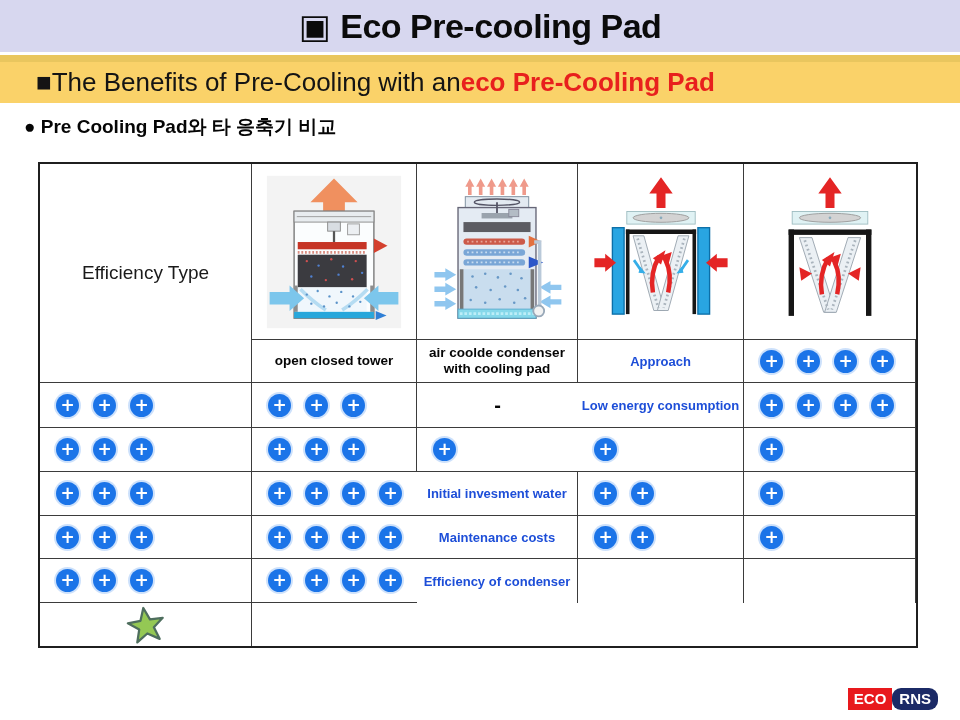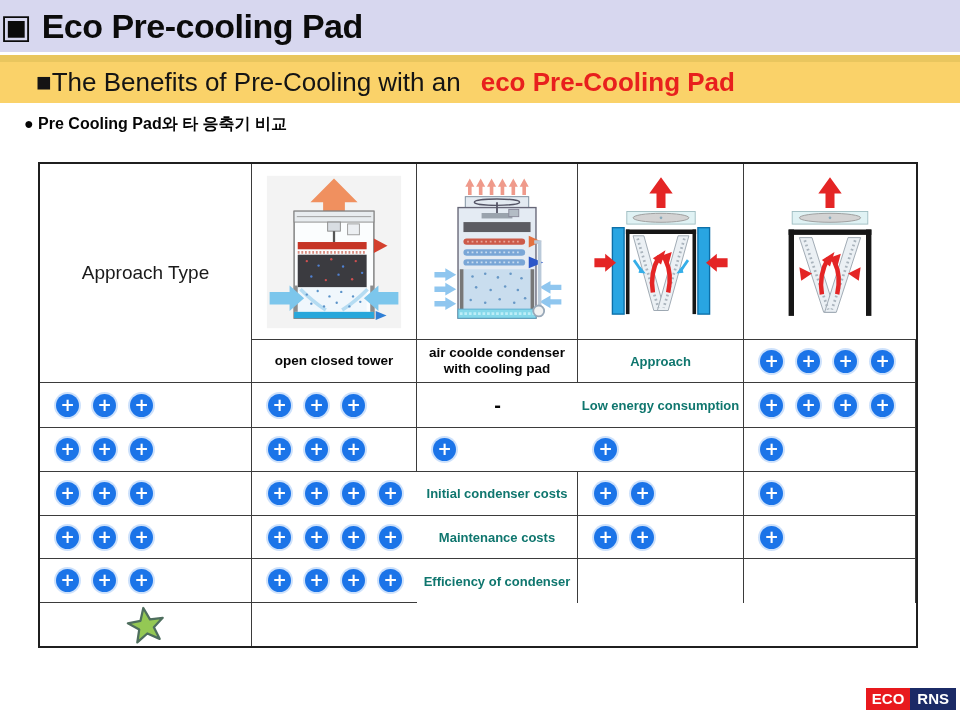--- a/index.html
+++ b/index.html
@@ -6,40 +6,39 @@
   body{
     width:960px;height:720px;position:relative;overflow:hidden;
     background:#ffffff;
     font-family:"Liberation Sans","DejaVu Sans",sans-serif;
     color:#111;
   }
   
   .title-band{
     position:absolute;left:0;top:0;width:960px;height:52px;
     background:var(--header-band,#d7d7ef);
-    display:flex;align-items:center;
+    display:flex;align-items:center;justify-content:center;
   }
   .title-band .t{
     font-size:34px;font-weight:bold;letter-spacing:-0.5px;color:#0b0b0b;
   }
   .title-band .t .icn{margin-right:10px;}
   .subtitle-band{
     position:absolute;left:0;top:55px;width:960px;height:48px;
     background:var(--subtitle-band,#fad269);
     border-top:7px solid var(--subtitle-band-top,#e9c65e);
     box-sizing:border-box;
     display:flex;align-items:center;
     padding-left:36px;
-    gap:20px;
   }
   .subtitle-band .pre{font-size:26px;color:#141414;}
   .subtitle-band .hl{font-size:26px;font-weight:bold;color:var(--highlight-red,#e8201d);}
   .section-heading{
     position:absolute;left:24px;top:114px;
-    font-size:16px;font-weight:bold;color:#050505;
+    font-size:19px;font-weight:bold;color:#050505;
   }
   
   .cmp-table{
     position:absolute;left:38px;top:162px;width:880px;height:486px;
     box-sizing:border-box;border:2px solid #1f1f1f;background:#fff;
     display:grid;
     grid-template-columns:212px 165px 161px 166px 172px;
     grid-template-rows:176px 43px 45px 44px 44px 43px 44px 43px;
   }
   .cell{
@@ -48,55 +47,55 @@
   }
   .cell.last-col{border-right:none;}
   .cell.last-row{border-bottom:none;}
   .corner{grid-row:1 / 3;grid-column:1;justify-content:center;}
   .corner span{font-size:19px;color:#1a1a1a;}
   .img-cell{justify-content:center;background:#fff;}
   .col-label{
     justify-content:center;text-align:center;
     font-size:13.5px;font-weight:bold;line-height:1.18;white-space:pre-line;color:#050505;
   }
-  .row-label{justify-content:center;font-size:13px;font-weight:bold;color:#0f766e;text-align:center;}
+  .row-label{justify-content:center;font-size:13px;font-weight:bold;color:#1d4ed8;text-align:center;}
   .val{gap:14px;padding-left:16px;}
   .val.center{justify-content:center;padding-left:0;}
   .plus{
     width:23px;height:23px;border-radius:50%;
     background:var(--plus-blue,#1b74e8);color:#fff;
     display:inline-flex;align-items:center;justify-content:center;
     font-weight:bold;font-size:17px;line-height:1;flex:0 0 auto;
     box-shadow:0 0 0 2px rgba(130,180,245,.40);
     font-family:"DejaVu Sans",sans-serif;
   }
   .dash{font-size:20px;font-weight:bold;color:#050505;}
   
-  .logo{position:absolute;right:4px;top:688px;display:flex;font-weight:bold;font-size:15px;line-height:1;padding-left:40px;}
+  .logo{position:absolute;right:22px;top:688px;display:flex;font-weight:bold;font-size:15px;line-height:1;padding-left:40px;}
   .logo .eco{background:var(--logo-red,#e8191d);color:#fff;padding:3px 6px 4px 6px;}
-  .logo .rns{background:var(--logo-navy,#1b2a66);color:#fff;padding:3px 7px 4px 7px;}
+  .logo .rns{background:var(--logo-navy,#1b2a66);color:#fff;padding:3px 7px 4px 7px;border-radius:9px;}
 </style>
 </head>
 <body>
 
 <div class="title-band">
   <div class="t"><span class="icn">▣</span><span>Eco Pre-cooling Pad</span></div>
 </div>
 
 <div class="subtitle-band">
   <span class="pre">■The Benefits of Pre-Cooling with an </span>
     <span class="hl">eco Pre-Cooling Pad</span>
 </div>
 
 <div class="section-heading">● Pre Cooling Pad와 타 응축기  비교</div>
 
 <div class="cmp-table">
 
   <div class="cell corner">
-    <span>Approach Type</span>
+    <span>Efficiency Type</span>
   </div>
 
   <div class="cell img-cell">
     <svg viewBox="0 0 150 170" width="136" height="164">
       <rect x="1" y="1" width="148" height="168" fill="#f3f3f3"></rect>
       <polygon points="75,4 101,30 87,30 87,42 63,42 63,30 49,30" fill="#f0905f"></polygon>
       <rect x="31" y="40" width="88" height="118" fill="#fbfdfe" stroke="#777" stroke-width="1.5"></rect>
       <rect x="31" y="40" width="88" height="12" fill="#e8ecef" stroke="#888" stroke-width="1"></rect>
       <line x1="34" y1="46" x2="116" y2="46" stroke="#999" stroke-width="1"></line>
       <rect x="68" y="52" width="14" height="10" fill="#d8dde2" stroke="#888"></rect>
@@ -297,21 +296,21 @@
       <span class="plus">+</span>
       <span class="plus">+</span>
     </div>
   <div class="cell val last-col">
       <span class="plus">+</span>
       <span class="plus">+</span>
       <span class="plus">+</span>
       <span class="plus">+</span>
     </div>
 
-  <div class="cell row-label">Initial condenser costs</div>
+  <div class="cell row-label">Initial invesment water</div>
   <div class="cell val">
       <span class="plus">+</span>
       <span class="plus">+</span>
     </div>
   <div class="cell val">
       <span class="plus">+</span>
     </div>
   <div class="cell val">
       <span class="plus">+</span>
       <span class="plus">+</span>

